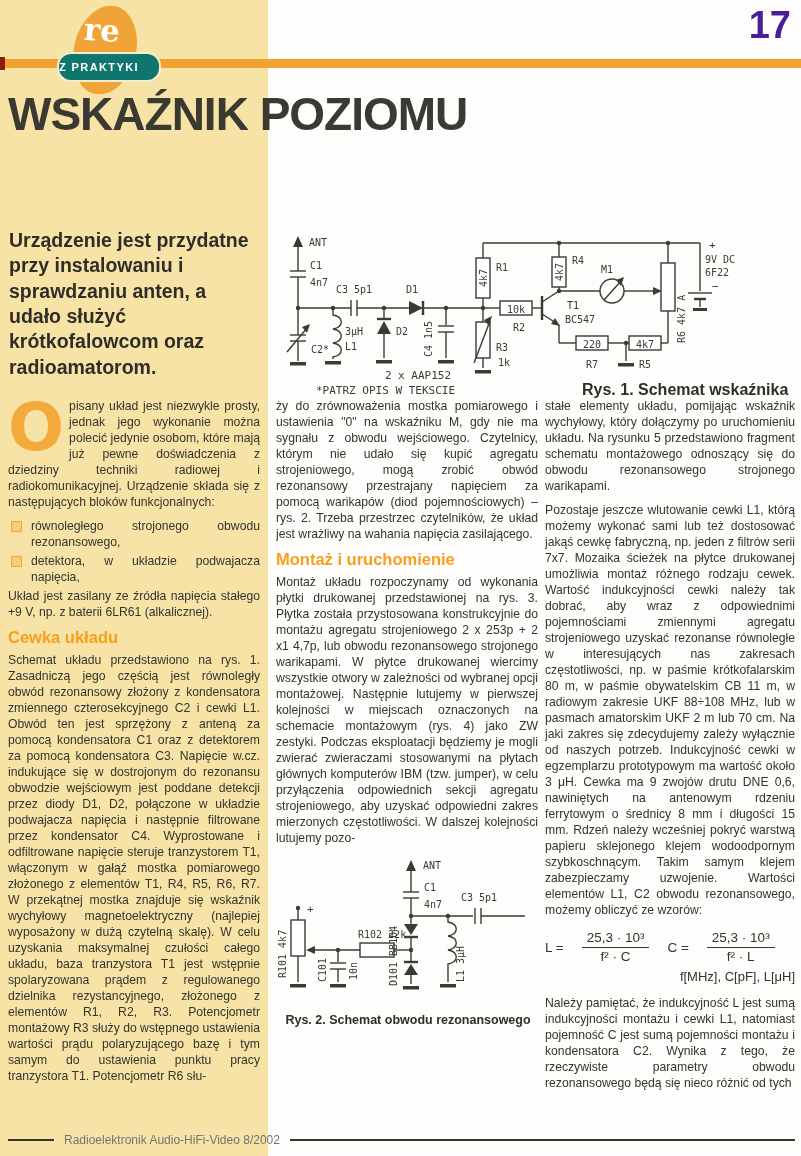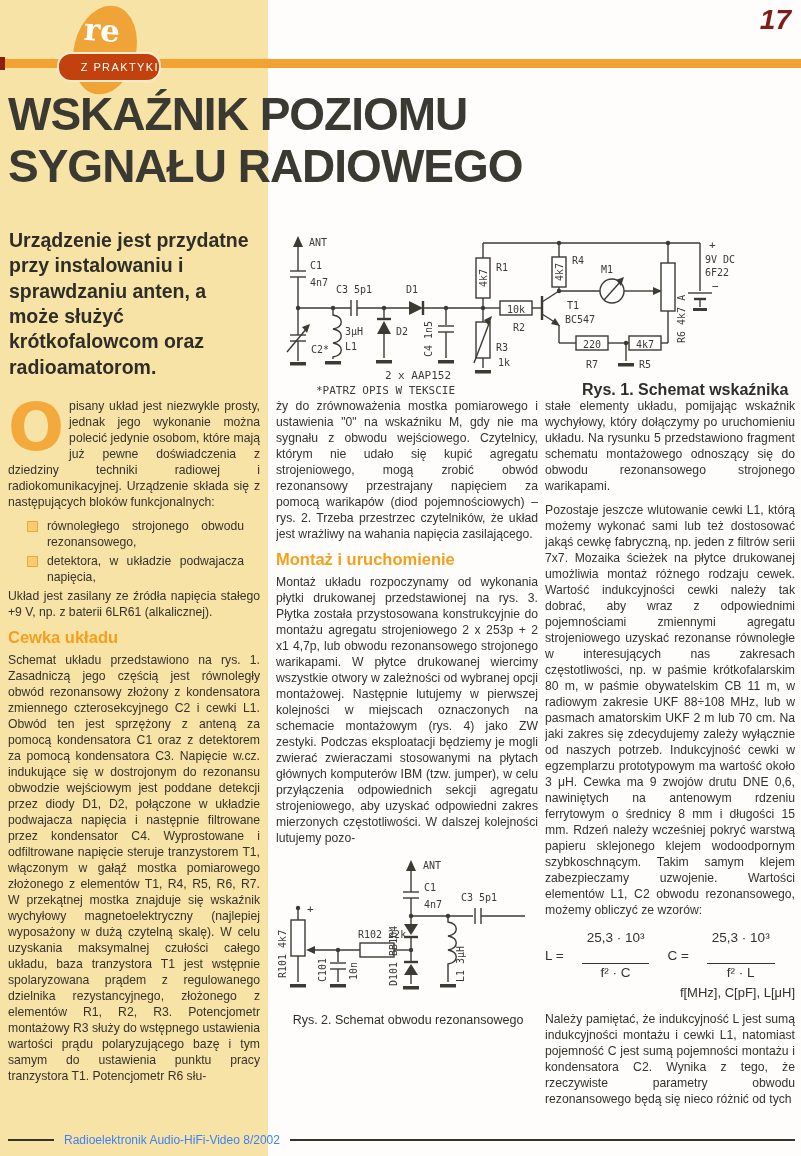--- a/index.html
+++ b/index.html
@@ -5,57 +5,57 @@
   html,body{margin:0;padding:0;background:#e8e8e8}
   .page{position:relative;width:801px;height:1156px;background:#fefdfb;overflow:hidden;
         font-family:"Liberation Sans",sans-serif;color:#34332c}
   .cream{position:absolute;left:0;top:0;width:268px;height:1156px;background:#f8e3a7}
   .topbar{position:absolute;left:0;top:59px;width:801px;height:9px;background:#f2a230}
   .redmark{position:absolute;left:0;top:57px;width:5px;height:13px;background:#8e1d10}
   .logo-ell{position:absolute;left:74px;top:5px;width:62px;height:90px;background:#f0a437;
             border-radius:50%;transform:rotate(14deg)}
   .logo-re{position:absolute;left:84px;top:12px;color:#fff;font-weight:bold;font-size:31px;
            font-family:"DejaVu Serif",serif;transform:rotate(4deg)}
-  .badge{position:absolute;left:57px;top:52px;width:100px;height:26px;background:#c2410c;
-         border-radius:14px;display:flex;align-items:center;justify-content:flex-end;
-         color:#fff;font-size:11px;font-weight:normal;letter-spacing:1.4px;border:2px solid #f6ecd0}
-  .pagenum{position:absolute;top:4px;right:10px;font-size:28px;font-weight:bold;
-           font-style:italic;color:#7f1d1d}
+  .badge{position:absolute;left:57px;top:52px;width:100px;height:26px;background:#0f766e;
+         border-radius:14px;display:flex;align-items:center;justify-content:flex-start;
+         color:#fff;font-size:11px;font-weight:bold;letter-spacing:1.4px;border:2px solid #f6ecd0}
+  .pagenum{position:absolute;top:4px;right:10px;font-size:38px;font-weight:bold;
+           color:#4c1d95}
   .title{position:absolute;left:8px;top:89px;font-size:46px;font-weight:bold;color:#3a3a33;
          line-height:1.13;letter-spacing:-1px;white-space:nowrap}
   .lead{position:absolute;left:9px;top:228px;width:248px;font-size:19.5px;font-weight:bold;
         line-height:1.3;color:#2e2d27}
   .col{position:absolute;top:398px;overflow:hidden;font-size:12.2px;line-height:16px;
        text-align:justify}
   .col p{margin:0 0 8px}
   #leftcol{left:8px;width:252px;height:726px}
   #midcol{left:276px;width:262px;height:732px}
   #rightcol{left:545px;width:250px;height:726px}
   .sec-h{color:#f79f1c;font-weight:bold;font-size:16.5px;margin:9px 0 7px;text-align:left}
   .dropcap{float:left;font-family:"DejaVu Sans",sans-serif;font-weight:bold;font-size:66px;
            line-height:54px;color:#f4a93c;margin:3px 5px 0 0}
-  .bullet{display:flex;margin:0 16px 3px}
+  .bullet{display:flex;margin:0 0 3px}
   .bullet .sq{flex:0 0 9px;width:9px;height:9px;background:#f7cc74;border:1.5px solid #eda83c;
               margin:3px 9px 0 3px}
   .bullet span.bt{flex:1;text-align:justify}
   .fig1{position:absolute;left:276px;top:231px;width:519px;height:172px}
   .fig1-cap{position:absolute;left:306px;top:150px;font-size:16px;font-weight:bold;color:#2f2e28}
   .fig2{margin:8px 0 0 2px}
-  .fig2-cap{font-size:12.5px;font-weight:normal;text-align:center;line-height:1.35;
+  .fig2-cap{font-size:12.5px;font-weight:bold;text-align:center;line-height:1.35;
             color:#2f2e28;margin:2px 0 0}
   .formula{display:flex;align-items:center;gap:18px;margin:12px 0 4px;font-size:13.5px;
            text-align:left}
   .frac{display:inline-block;text-align:center}
-  .frac .num{display:block;border-bottom:1.4px solid #34332c;padding:0 5px 17px}
+  .frac .num{display:block;border-bottom:1.4px solid #34332c;padding:0 5px 1px}
   .frac .den{display:block;padding-top:1px}
   .units{font-size:13px;margin:2px 0 10px;text-align:right}
   .footer{position:absolute;left:8px;top:1133px;width:787px;display:flex;align-items:center;gap:10px}
   .footer .ln-s{width:46px;height:2px;background:#35342d}
   .footer .ln-l{flex:1;height:2px;background:#35342d}
-  .footer .txt{font-size:12px;color:#3b82f6}
+  .footer .txt{font-size:12px;color:#737373}
   svg text{font-family:"DejaVu Sans Mono",monospace;font-size:10px;fill:#3b3a33}
   svg text.big{font-size:11px}
   svg line,svg path,svg circle.m{stroke:#3b3a33;stroke-width:1.4;fill:none}
   svg rect.box{stroke:#3b3a33;stroke-width:1.4;fill:#fff}
   svg polygon{fill:#3b3a33;stroke:none}
   svg rect.gnd{fill:#3b3a33;stroke:none}
   svg circle.dot{fill:#3b3a33;stroke:none}
   svg line.thick{stroke-width:2.4}
 </style>
 </head>
@@ -68,24 +68,23 @@
 
   <div class="logo-ell"></div>
   <div class="logo-re">re</div>
   <div class="badge">
     <span>Z PRAKTYKI</span>
   </div>
   <div class="pagenum">17</div>
 
   <div class="title">
     <div>WSKAŹNIK POZIOMU</div>
-    <div>SYGNAŁU RADIOWEGO</div>
-  </div>
-
-  <div class="lead">Urządzenie jest przydatne przy instalowaniu i sprawdzaniu anten, a może służyć krótkofalowcom oraz radioamatorom.</div>
+  </div>
+
+  <div class="lead">Urządzenie jest przydatne przy instalowaniu i sprawdzaniu anten, a udało służyć krótkofalowcom oraz radioamatorom.</div>
 
   <div class="fig1">
     <svg width="519" height="168" viewBox="0 0 519 168">
 
       <line x1="207" y1="12" x2="424" y2="12"></line>
 
       <g>
         <polygon points="22,5 17,16 27,16"></polygon>
         <line x1="22" y1="14" x2="22" y2="40"></line>
         <text x="33" y="15">ANT</text>

